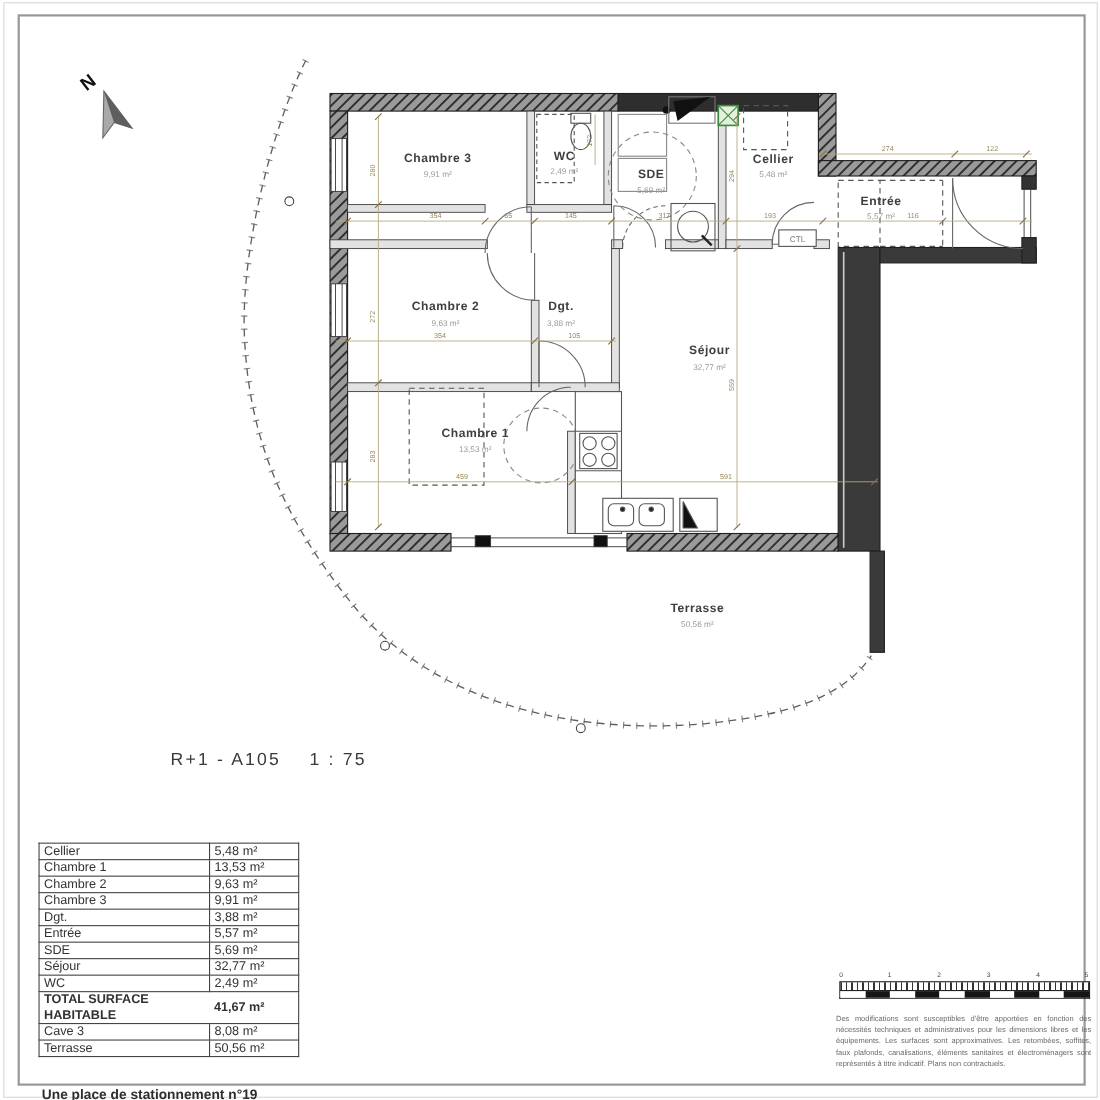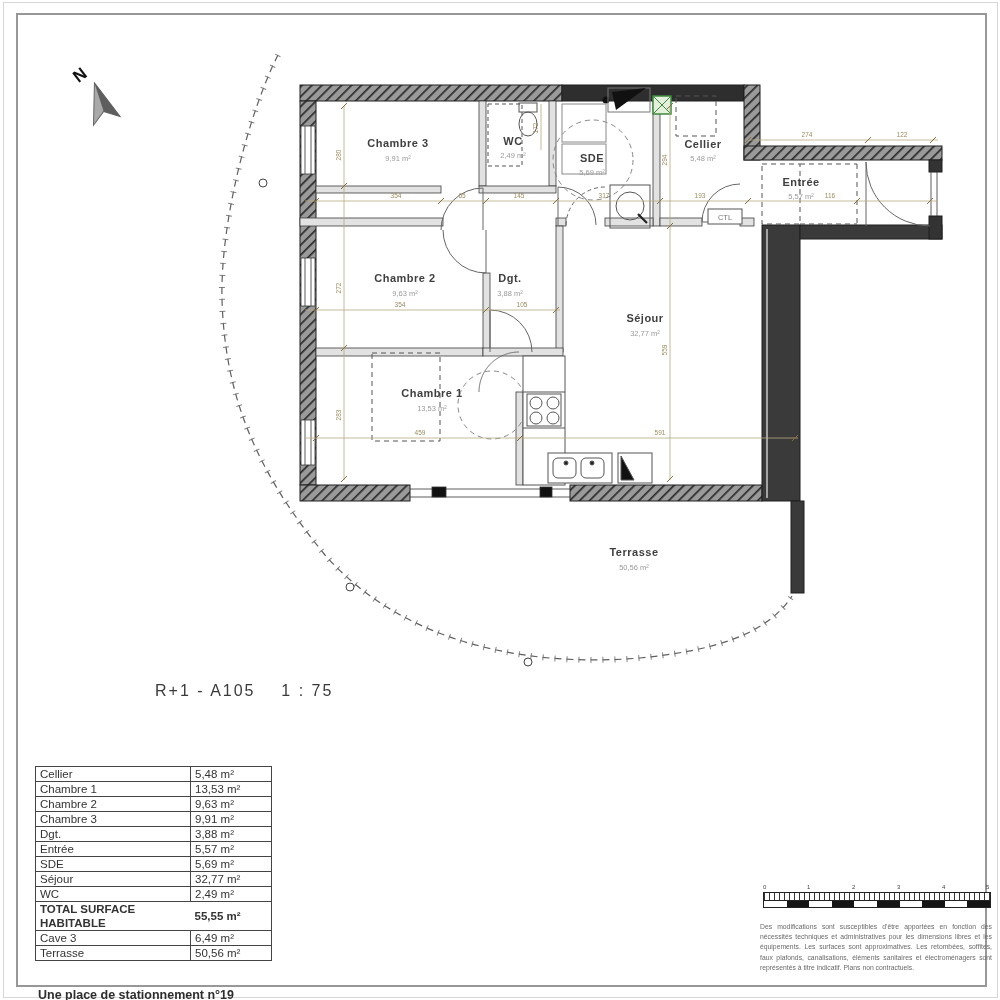--- a/index.html
+++ b/index.html
@@ -306,25 +306,25 @@
       <tr>
           <td class="lbl">Séjour</td>
           <td class="val">32,77 m²</td>
         </tr>
       <tr>
           <td class="lbl">WC</td>
           <td class="val">2,49 m²</td>
         </tr>
       <tr class="total">
           <td class="lbl">TOTAL SURFACE HABITABLE</td>
-          <td class="val">55,55 m²</td>
+          <td class="val">41,67 m²</td>
         </tr>
       <tr>
           <td class="lbl">Cave 3</td>
-          <td class="val">6,49 m²</td>
+          <td class="val">8,08 m²</td>
         </tr>
       <tr>
           <td class="lbl">Terrasse</td>
           <td class="val">50,56 m²</td>
         </tr>
     </tbody>
   </table>
 
   <div id="parking-note">Une place de stationnement n°19</div>
 

